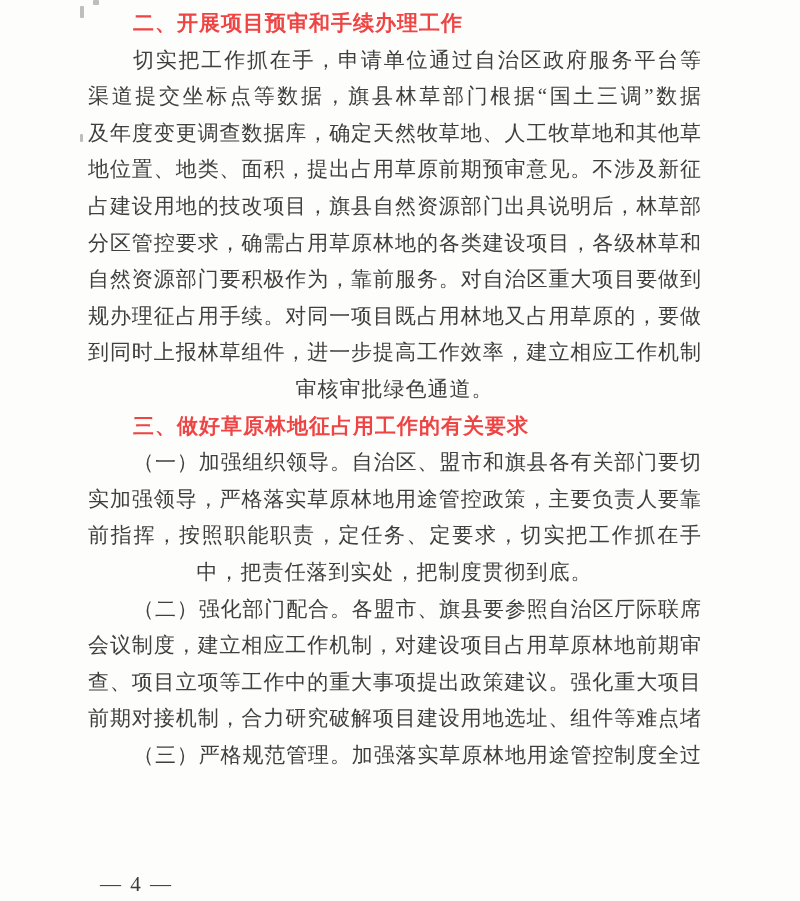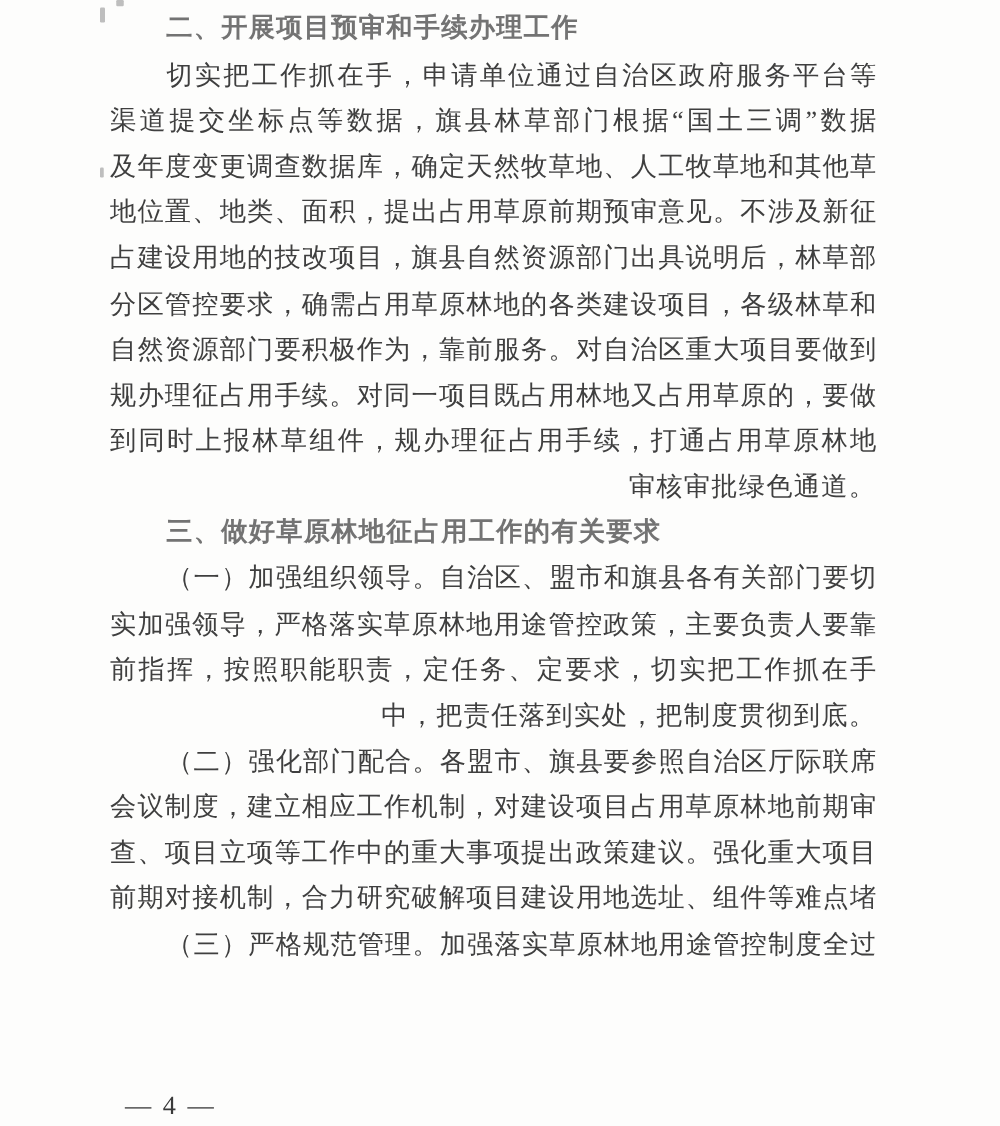--- a/index.html
+++ b/index.html
@@ -30,27 +30,27 @@
     color: #3f3f3f;
     white-space: normal;
   }
   .line.body.fill {
     text-align: justify;
     text-align-last: justify;
     text-justify: inter-character;
     letter-spacing: 0;
   }
   .line.body.nofill {
-    text-align: right;
+    text-align: center;
     letter-spacing: 1px;
   }
   .line.heading {
     font-family: "Liberation Sans", sans-serif;
     font-weight: 700;
-    color: #737373;
+    color: #ef4444;
     letter-spacing: 1px;
     text-align: left;
   }
   .line.indent {
     text-indent: 45px;
   }
   .pagenum {
     position: absolute;
     left: 100px;
     top: 872px;
@@ -77,21 +77,21 @@
   <div class="textcol">
       <div class="line heading nofill indent">二、开展项目预审和手续办理工作</div>
       <div class="line body fill indent">切实把工作抓在手，申请单位通过自治区政府服务平台等</div>
       <div class="line body fill">渠道提交坐标点等数据，旗县林草部门根据“国土三调”数据</div>
       <div class="line body fill">及年度变更调查数据库，确定天然牧草地、人工牧草地和其他草</div>
       <div class="line body fill">地位置、地类、面积，提出占用草原前期预审意见。不涉及新征</div>
       <div class="line body fill">占建设用地的技改项目，旗县自然资源部门出具说明后，林草部</div>
       <div class="line body fill">分区管控要求，确需占用草原林地的各类建设项目，各级林草和</div>
       <div class="line body fill">自然资源部门要积极作为，靠前服务。对自治区重大项目要做到</div>
       <div class="line body fill">规办理征占用手续。对同一项目既占用林地又占用草原的，要做</div>
-      <div class="line body fill">到同时上报林草组件，规办理征占用手续，打通占用草原林地</div>
+      <div class="line body fill">到同时上报林草组件，进一步提高工作效率，建立相应工作机制</div>
       <div class="line body nofill">审核审批绿色通道。</div>
       <div class="line heading nofill indent">三、做好草原林地征占用工作的有关要求</div>
       <div class="line body fill indent">（一）加强组织领导。自治区、盟市和旗县各有关部门要切</div>
       <div class="line body fill">实加强领导，严格落实草原林地用途管控政策，主要负责人要靠</div>
       <div class="line body fill">前指挥，按照职能职责，定任务、定要求，切实把工作抓在手</div>
       <div class="line body nofill">中，把责任落到实处，把制度贯彻到底。</div>
       <div class="line body fill indent">（二）强化部门配合。各盟市、旗县要参照自治区厅际联席</div>
       <div class="line body fill">会议制度，建立相应工作机制，对建设项目占用草原林地前期审</div>
       <div class="line body fill">查、项目立项等工作中的重大事项提出政策建议。强化重大项目</div>
       <div class="line body fill">前期对接机制，合力研究破解项目建设用地选址、组件等难点堵</div>

